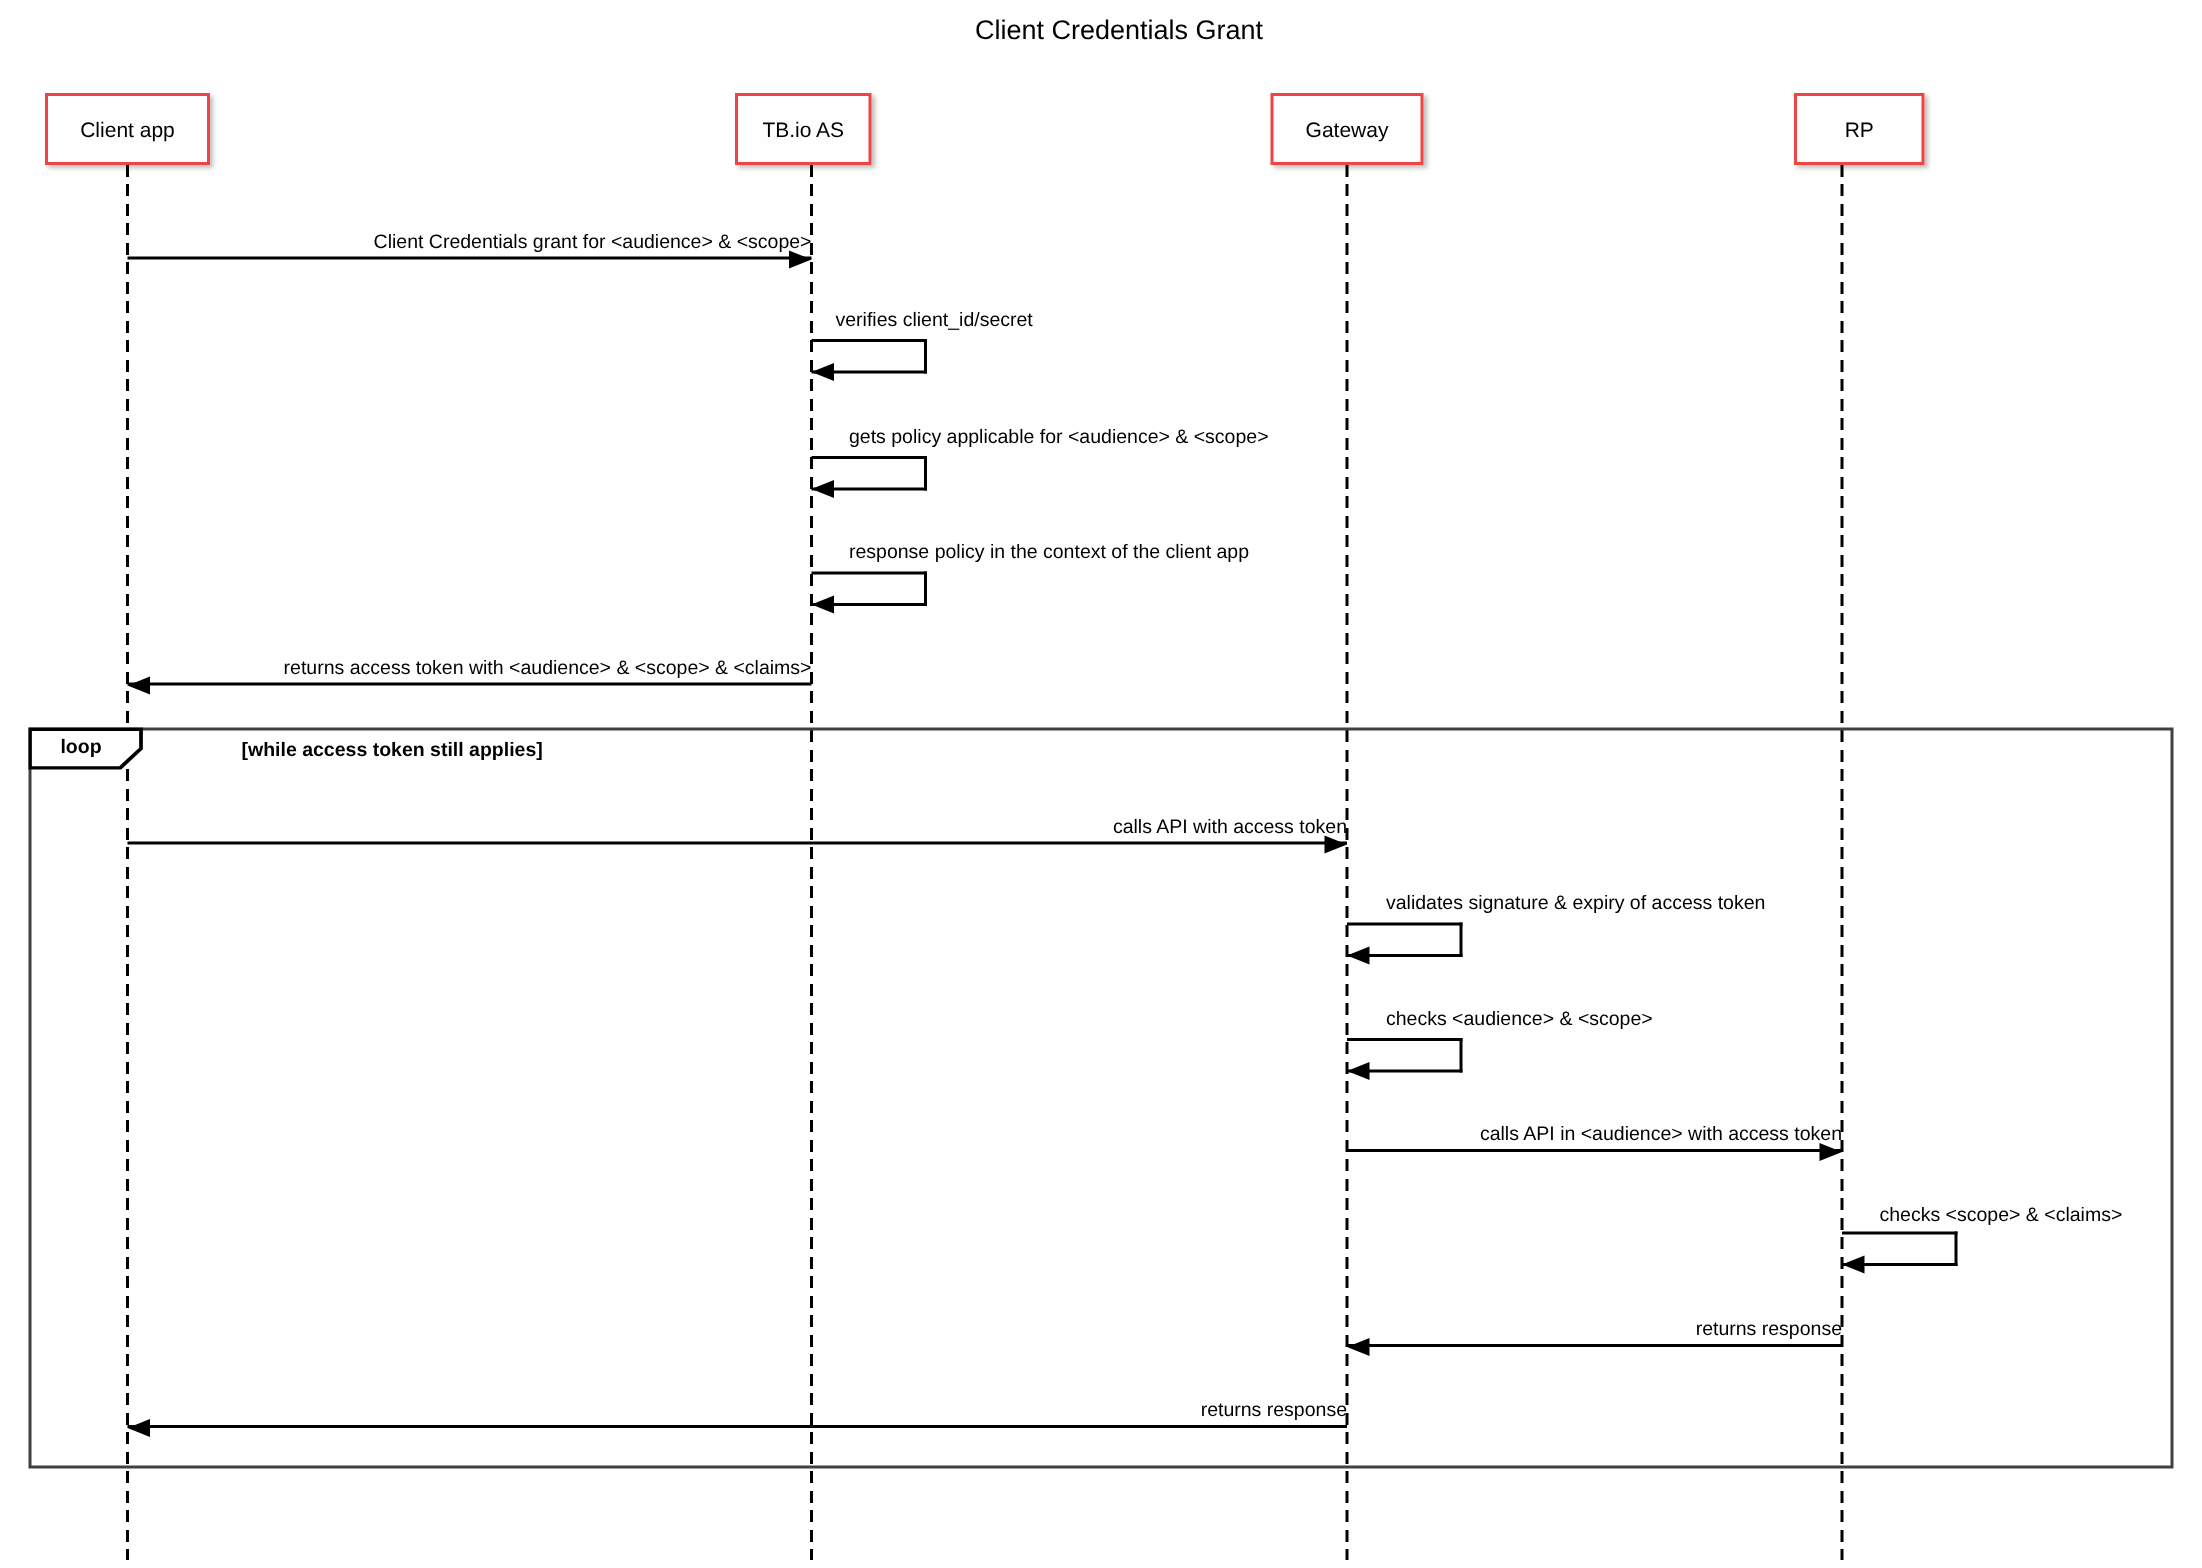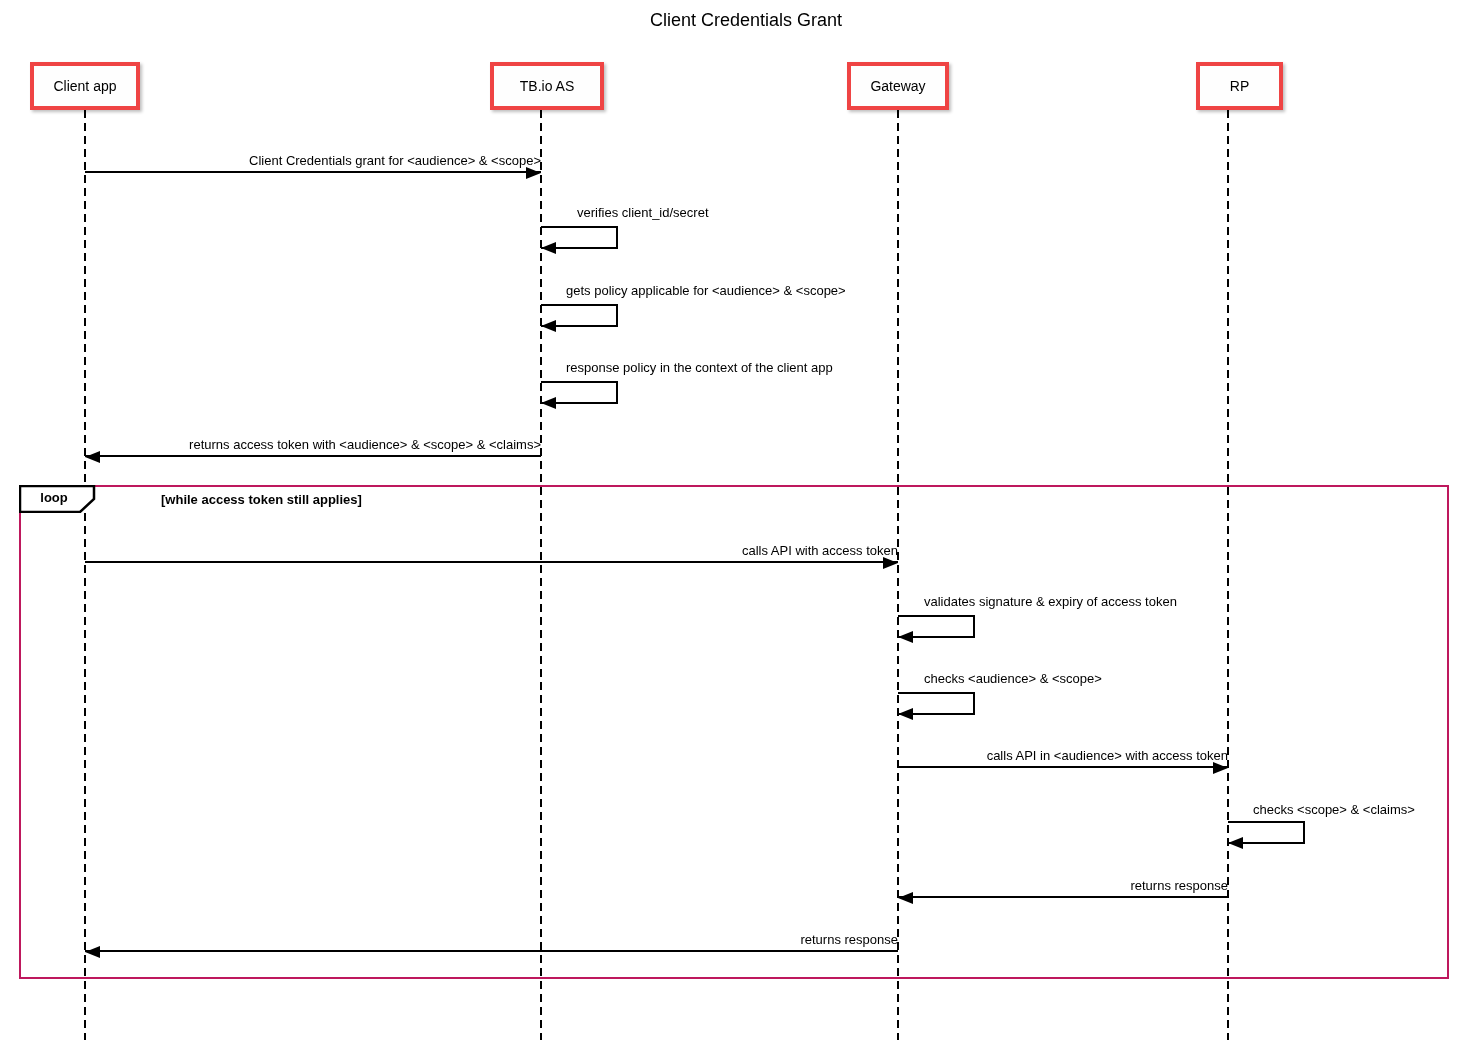--- a/index.html
+++ b/index.html
@@ -27,21 +27,21 @@
     position:absolute;
     top:110px;
     height:930px;
     width:1.5px;
     background:repeating-linear-gradient(to bottom,#000 0 8px,transparent 8px 13px);
   }
   .actor {
     position:absolute;
     top:62px;
     height:48px;
-    border:4px solid #ef4444;
+    border:2px solid #ef4444;
     background:#fefefe;
     box-sizing:border-box;
     display:flex;
     align-items:center;
     justify-content:center;
     font-size:14px;
     box-shadow:2px 2px 3px rgba(0,0,0,0.25);
   }
   .msg { position:absolute; height:24px; }
   .msg .lbl {
@@ -74,21 +74,21 @@
   }
   .self .arrow-l { bottom:-7px; left:0; }
   .self-lbl {
     position:absolute;
     font-size:13px; white-space:nowrap; height:16px; line-height:16px;
   }
   .loop-box {
     position:absolute;
     left:19px; top:485px;
     width:1430px; height:494px;
-    border:2px solid #be185d;
+    border:2px solid #404040;
     box-sizing:border-box;
   }
   .loop-tab { position:absolute; left:-2px; top:-2px; width:80px; height:28px; }
   .loop-tab-label {
     position:absolute; left:0; top:3px; width:66px;
     text-align:center;
     font-size:13px; font-weight:bold;
   }
   .loop-cond {
     position:absolute; left:92px; top:5px;
@@ -103,21 +103,21 @@
   <div class="title">Client Credentials Grant</div>
 
   <div class="lifeline" style="left:84px"></div>
   <div class="lifeline" style="left:540px"></div>
   <div class="lifeline" style="left:897px"></div>
   <div class="lifeline" style="left:1227px"></div>
 
   <div class="actor" style="left:30px;width:110px">
     <span>Client app</span>
   </div>
-  <div class="actor" style="left:490px;width:114px">
+  <div class="actor" style="left:490px;width:91px">
     <span>TB.io AS</span>
   </div>
   <div class="actor" style="left:847px;width:102px">
     <span>Gateway</span>
   </div>
   <div class="actor" style="left:1196px;width:87px">
     <span>RP</span>
   </div>
 
   <div class="loop-box">
@@ -127,21 +127,21 @@
     <div class="loop-tab-label">loop</div>
     <div class="loop-cond">[while access token still applies]</div>
   </div>
 
   <div class="msg" style="left:85px;width:456px;top:149px">
     <div class="lbl">Client Credentials grant for &lt;audience&gt; &amp; &lt;scope&gt;</div>
     <div class="line"></div>
     <div class="arrow-r"></div>
   </div>
 
-  <div class="self-lbl" style="left:577px;top:205px">verifies client_id/secret</div>
+  <div class="self-lbl" style="left:557px;top:205px">verifies client_id/secret</div>
   <div class="self" style="left:541px;top:226px">
     <div class="arrow-l"></div>
   </div>
 
   <div class="self-lbl" style="left:566px;top:283px">gets policy applicable for &lt;audience&gt; &amp; &lt;scope&gt;</div>
   <div class="self" style="left:541px;top:304px">
     <div class="arrow-l"></div>
   </div>
 
   <div class="self-lbl" style="left:566px;top:360px">response policy in the context of the client app</div>

